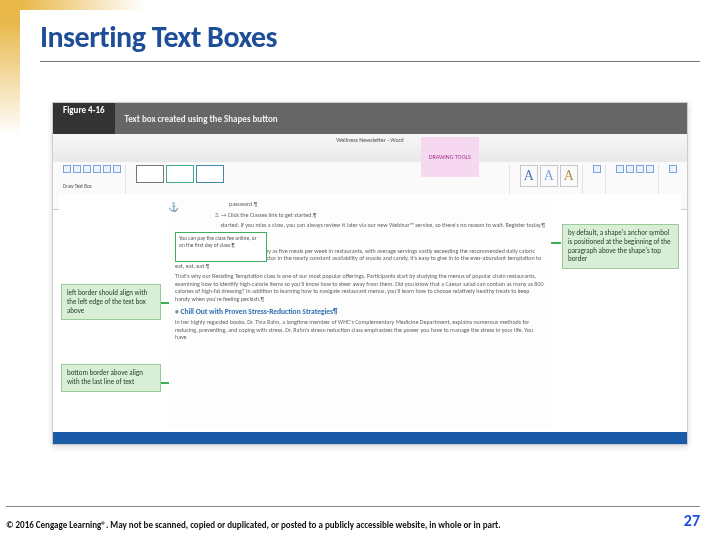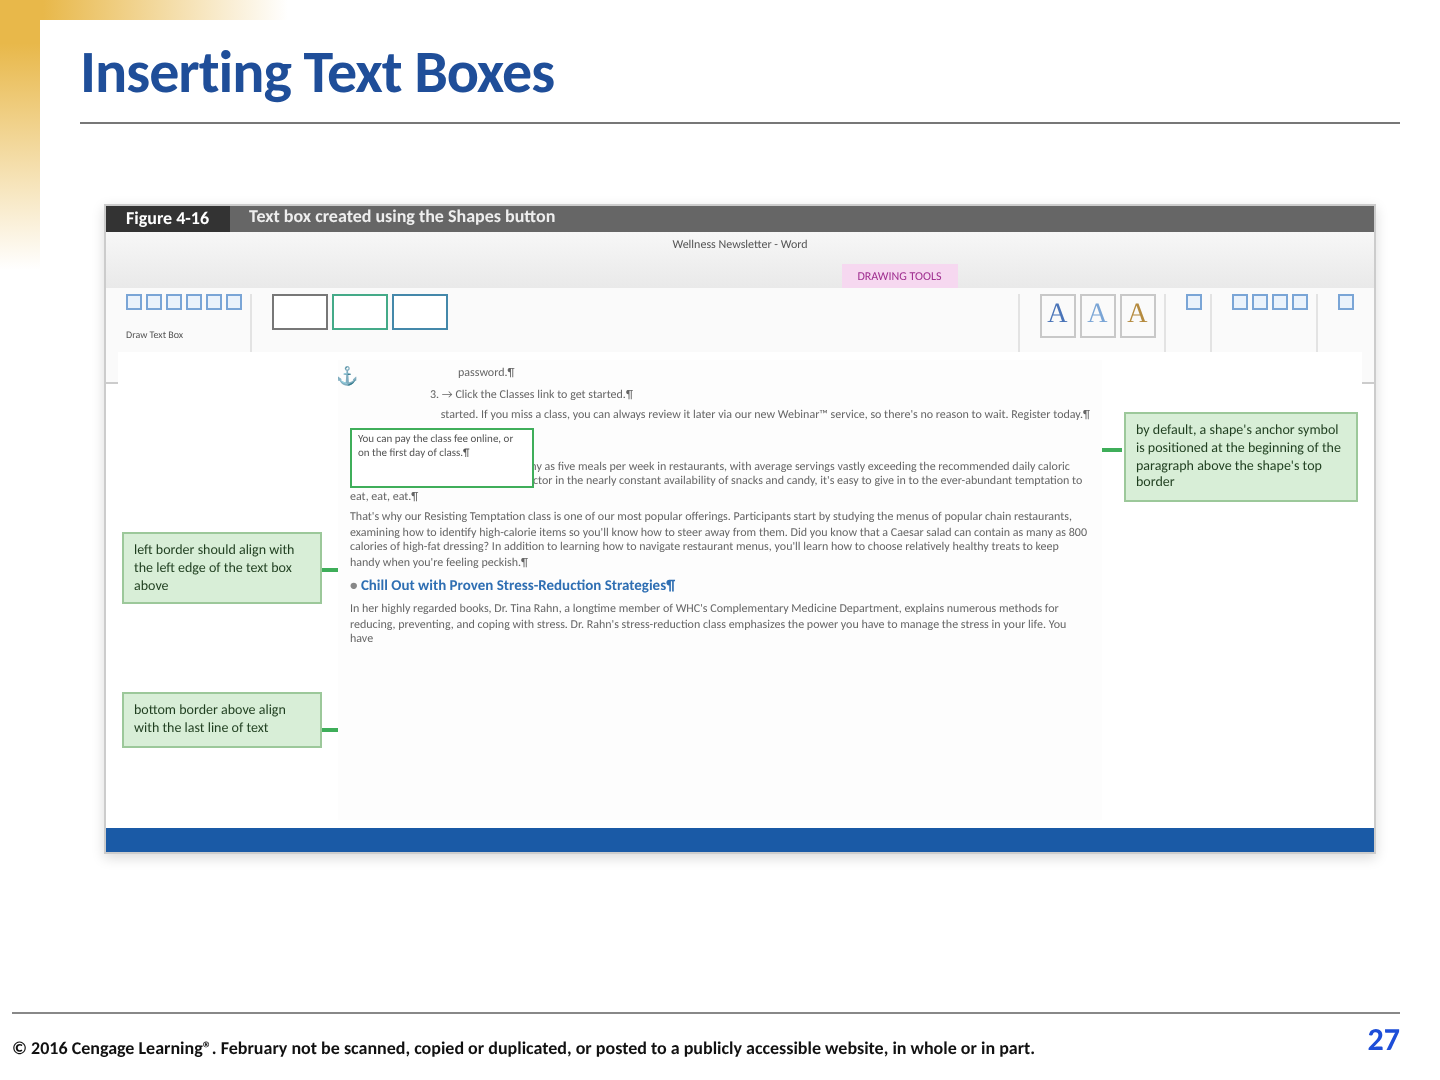--- a/index.html
+++ b/index.html
@@ -46,21 +46,21 @@
     font-size: 9px;
     font-weight: 600;
     color: #fff;
   }
   .fig-num {
     background: #333;
     padding: 1px 10px;
   }
   .fig-desc {
     background: #666;
-    padding: 0 10px;
+    padding: 10px 10px;
     flex: 1;
     color: #eee;
   }
   
   .word-window {
     background: #fff;
     position: relative;
     height: 310px;
     font-size: 6px;
     color: #555;
@@ -70,25 +70,25 @@
     background: linear-gradient(#f7f7f7,#e9e9e9);
     text-align: center;
     font-size: 6px;
     line-height: 12px;
     color: #555;
     position: relative;
   }
   .drawtools-tab {
     position: absolute;
     left: 58%;
-    top: 16px;
+    top: 3px;
     background: #f6d8f0;
     color: #a03090;
     font-size: 6px;
-    padding: 0 8px;
+    padding: 14px 8px;
     line-height: 12px;
   }
   .ribbon {
     height: 48px;
     background: #fafafa;
     border-bottom: 1px solid #ccc;
     display: flex;
     gap: 6px;
     padding: 3px 6px;
   }
@@ -304,15 +304,15 @@
         </div>
 
       </div>
 
       <div class="statusbar"></div>
     </div>
   </div>
 </div>
 
 <div class="footer">
-  <div class="copy">© 2016 Cengage Learning®. February not be scanned, copied or duplicated, or posted to a publicly accessible website, in whole or in part.</div>
+  <div class="copy">© 2016 Cengage Learning®. May not be scanned, copied or duplicated, or posted to a publicly accessible website, in whole or in part.</div>
   <div class="pagenum">27</div>
 </div>
 
 </body></html>

